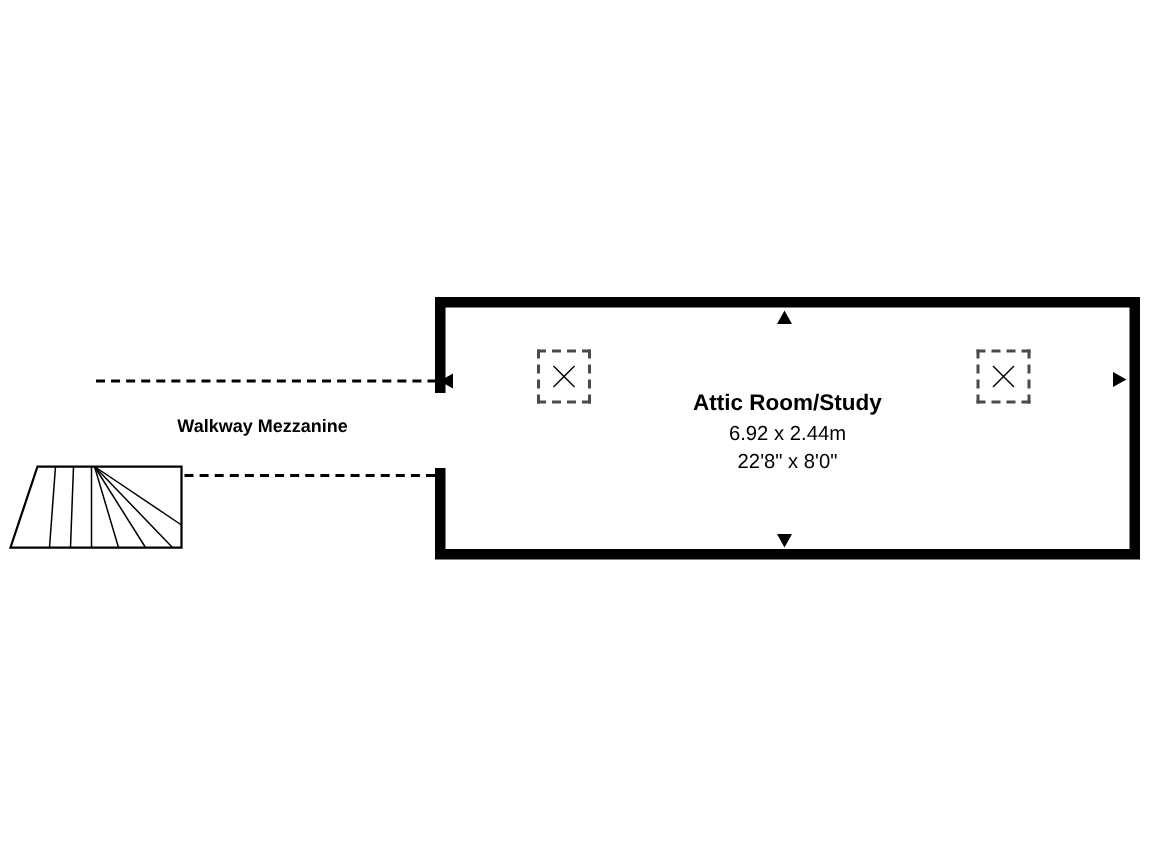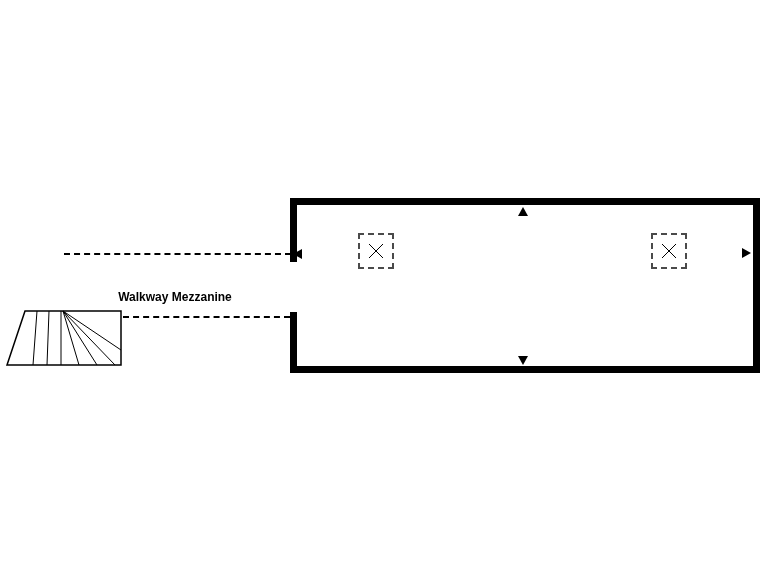--- a/index.html
+++ b/index.html
@@ -93,21 +93,20 @@
   .dash-upper { left: 64px;  top: 253px; width: 227px; }
   .dash-lower { left: 123px; top: 316px; width: 167px; }
 
   .walkway-label {
     position: absolute;
     left: 75px; top: 277px;
     width: 200px;
     text-align: center;
     font-weight: bold;
     font-size: 12px;
-    margin-top: 13px;
   }
 
   
   .staircase {
     position: absolute;
     left: 5px; top: 310px;
     width: 118px; height: 57px;
   }
   .staircase svg { display: block; width: 118px; height: 57px; }
 </style>
@@ -131,20 +130,25 @@
       <line x1="23" y1="9" x2="9" y2="23" stroke="#000" stroke-width="1"></line>
     </svg>
   </div>
   <div class="skylight two">
     <svg viewBox="0 0 32 32">
       <line x1="9" y1="9" x2="23" y2="23" stroke="#000" stroke-width="1"></line>
       <line x1="23" y1="9" x2="9" y2="23" stroke="#000" stroke-width="1"></line>
     </svg>
   </div>
 
+  <div class="room-text">
+    <div class="room-name">Attic Room/Study</div>
+    <div class="room-dim">6.92 x 2.44m</div>
+    <div class="room-dim">22'8" x 8'0"</div>
+  </div>
 
   <div class="dash-line dash-upper"></div>
   <div class="dash-line dash-lower"></div>
 
   <div class="walkway-label">Walkway Mezzanine</div>
 
   <div class="staircase">
     <svg viewBox="0 0 118 57">
       <polygon points="20,1 116,1 116,55 2,55" fill="#ffffff" stroke="#000" stroke-width="1.5"></polygon>
 

